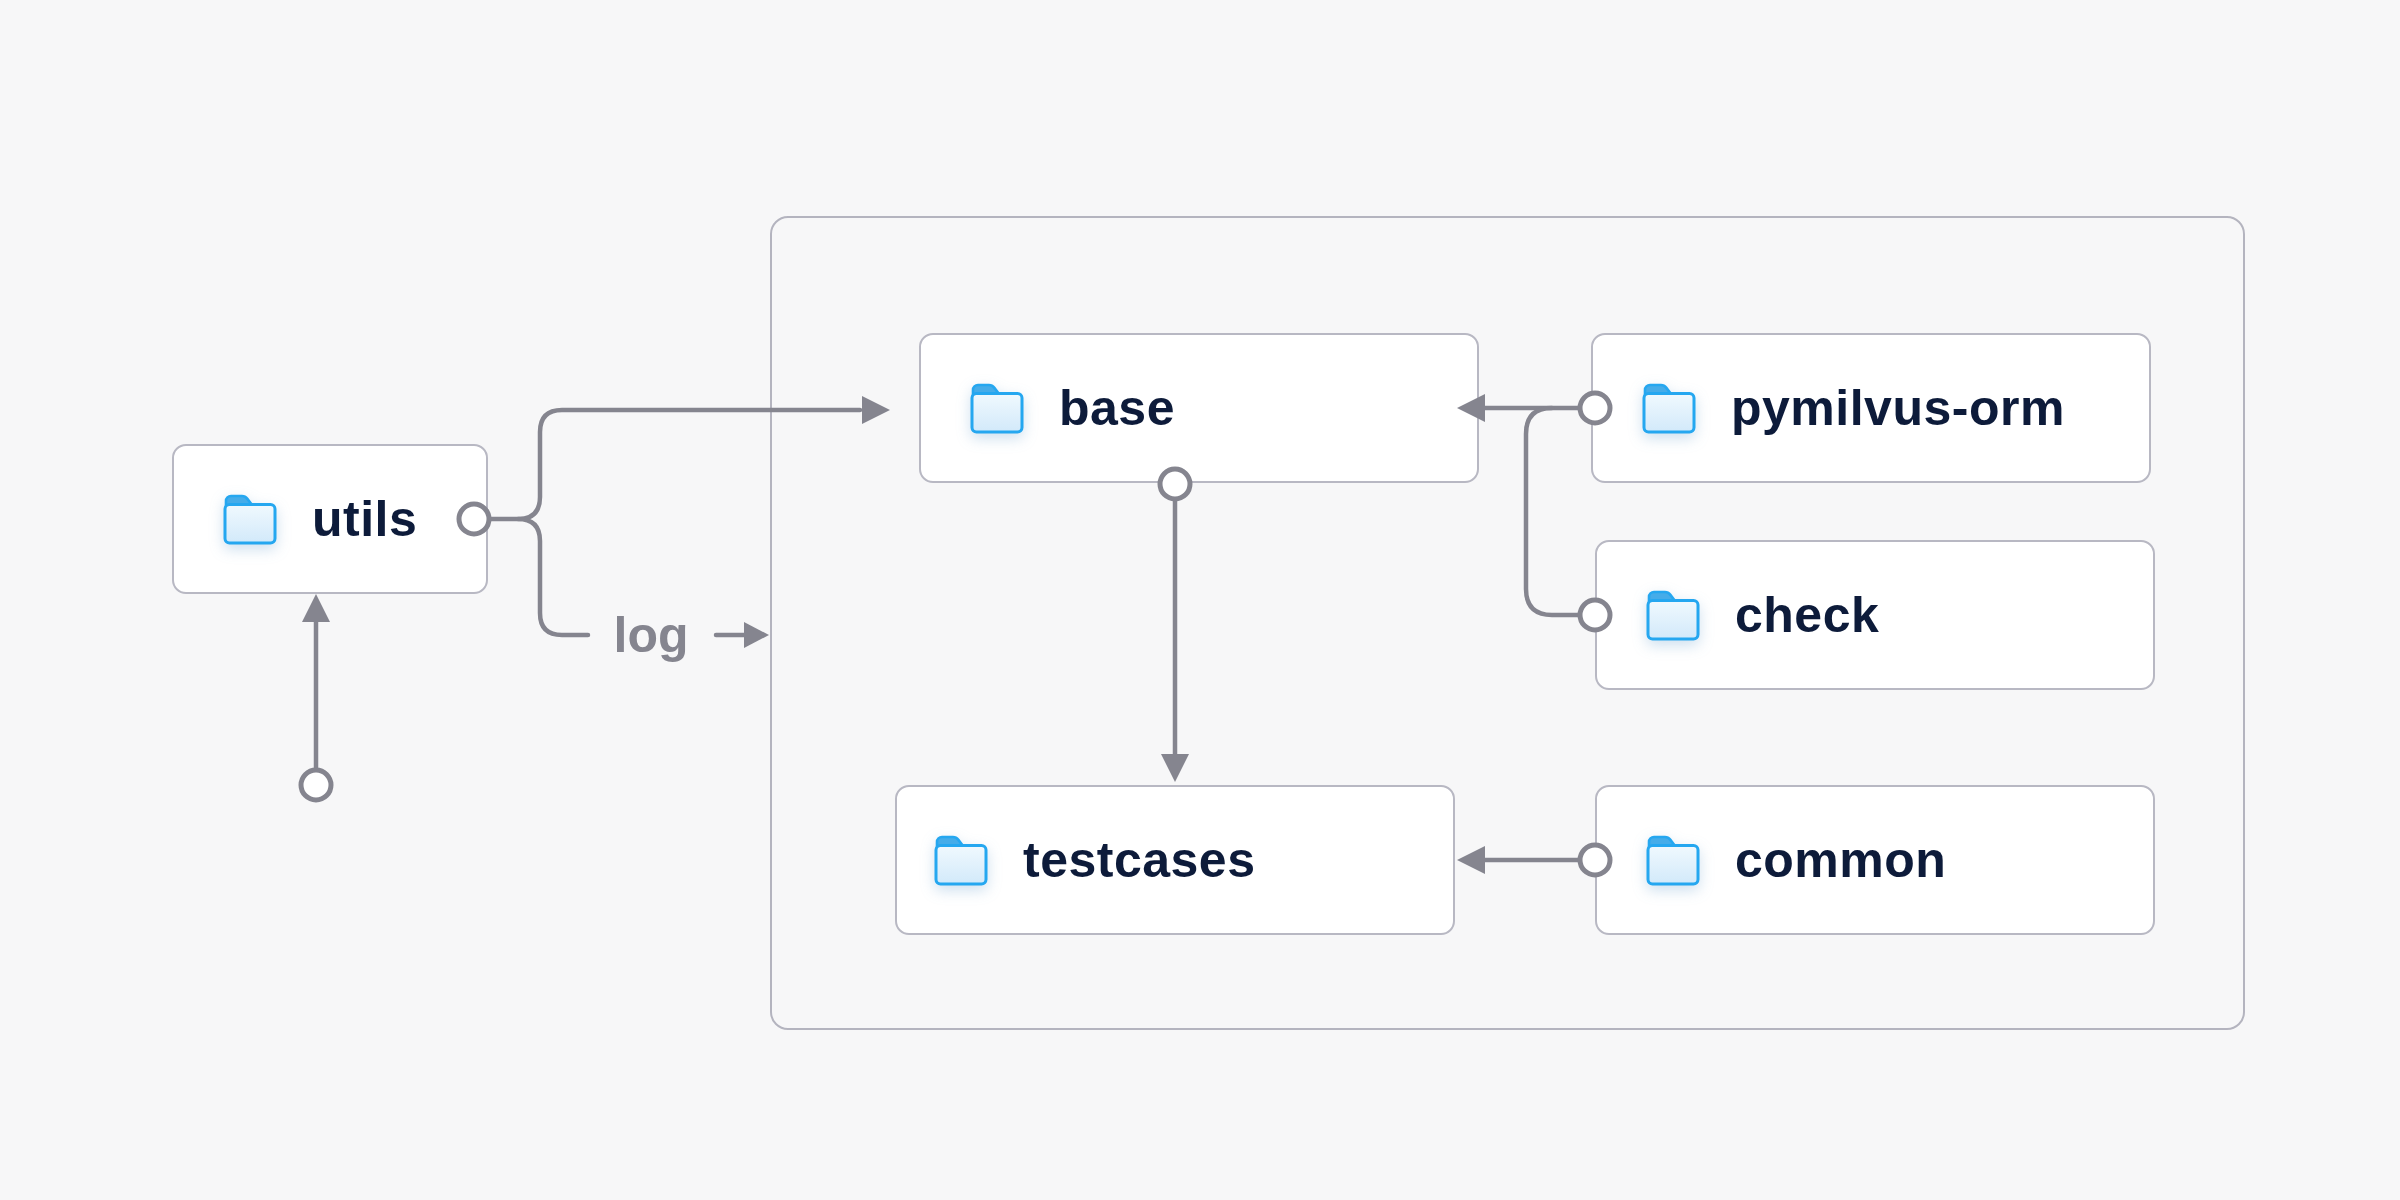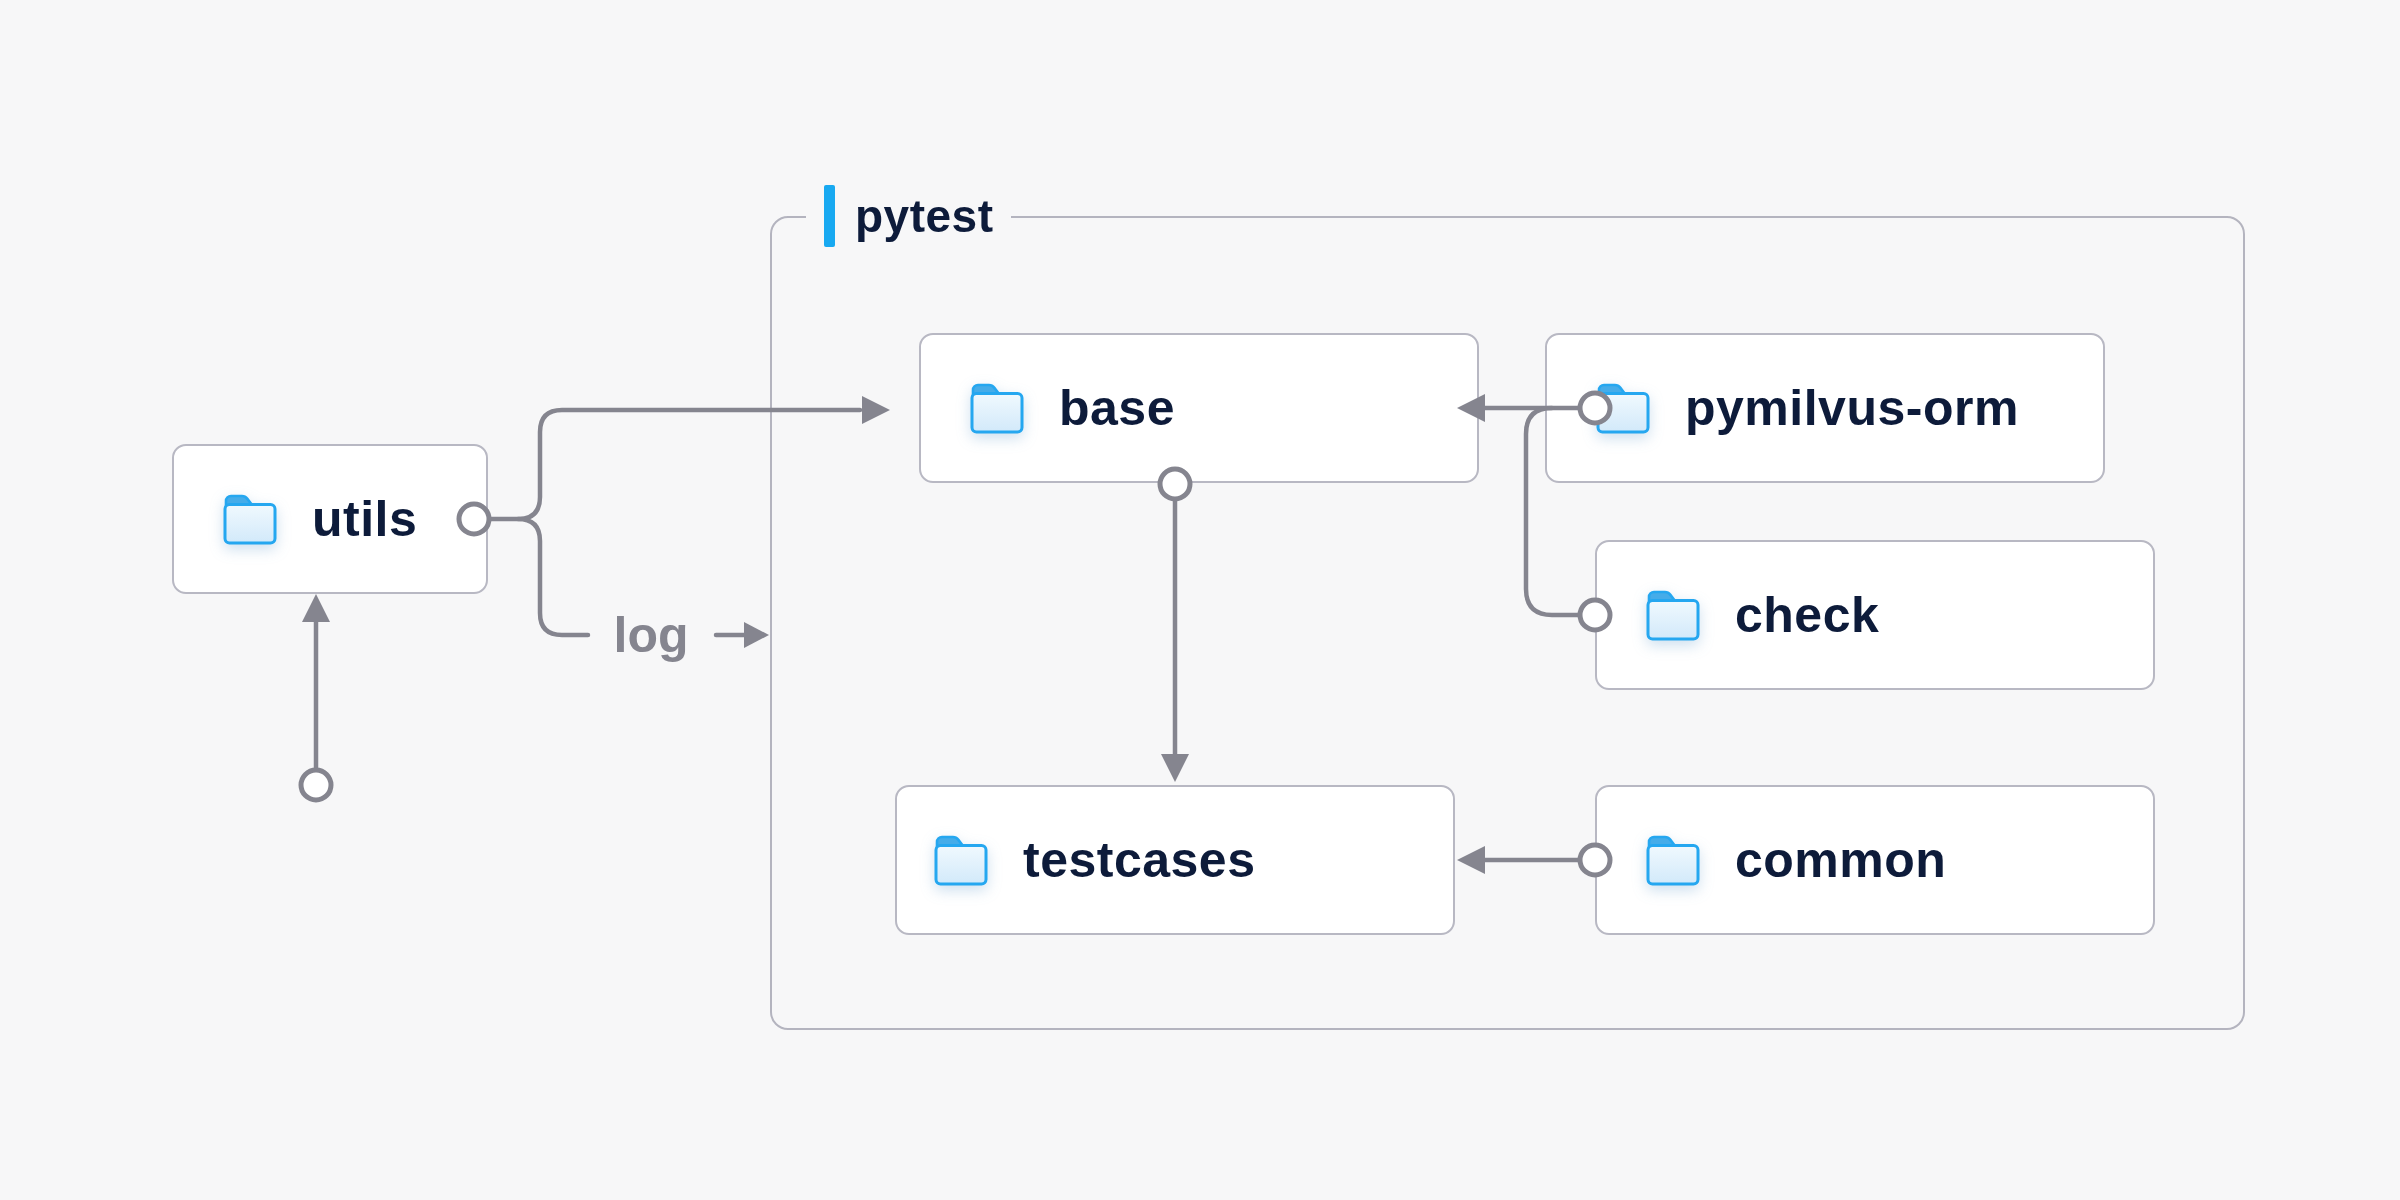--- a/index.html
+++ b/index.html
@@ -50,21 +50,21 @@
     white-space:nowrap;
   }
   .folder{
     width:64px;height:54px;flex:0 0 auto;
     filter:drop-shadow(0 5px 7px rgba(60,130,190,.25));
   }
   .node-utils        {left:172px; top:444px; width:316px;}
   .node-config       {left:158px; top:785px; width:316px;}
   .node-base         {left:895px; top:333px; width:560px;margin-left:24px;}
   .node-testcases    {left:895px; top:785px; width:560px;padding-left:32px;}
-  .node-pymilvus-orm {left:1545px;top:333px; width:560px;}
+  .node-pymilvus-orm {left:1591px;top:333px; width:560px;}
   .node-check        {left:1595px;top:540px; width:560px;}
   .node-common       {left:1595px;top:785px; width:560px;}
   
   .log-label{
     position:absolute;left:599px;top:602px;width:104px;height:66px;
     text-align:center;line-height:66px;
     font-size:50px;font-weight:600;
     color:var(--label-gray,#85858f);
     z-index:4;
   }
@@ -95,24 +95,20 @@
         <stop offset="1" stop-color="#d2e9fa"></stop>
       </linearGradient>
       <g id="folder-sym">
         <path d="M8 16 V9 a5 5 0 0 1 5 -5 h11 a6.5 6.5 0 0 1 5.2 2.6 l5.6 7.4 z" fill="#45ace9" stroke="#25a7f0" stroke-width="2.6" stroke-linejoin="round"></path>
         <rect x="7" y="12.5" width="50" height="38.5" rx="4.5" fill="url(#folderGrad)" stroke="#25a7f0" stroke-width="3"></rect>
       </g>
     </defs>
   </svg>
 
   <div class="group-box"></div>
-  <div class="group-label">
-    <span class="accent-bar"></span>
-    <span class="group-label-text">pytest</span>
-  </div>
 
   <div class="node node-utils">
     <svg class="folder" viewBox="0 0 64 54">
         <use href="#folder-sym"></use>
       </svg>
     <span class="node-label">utils</span>
   </div>
 
 
   <div class="node node-base">

